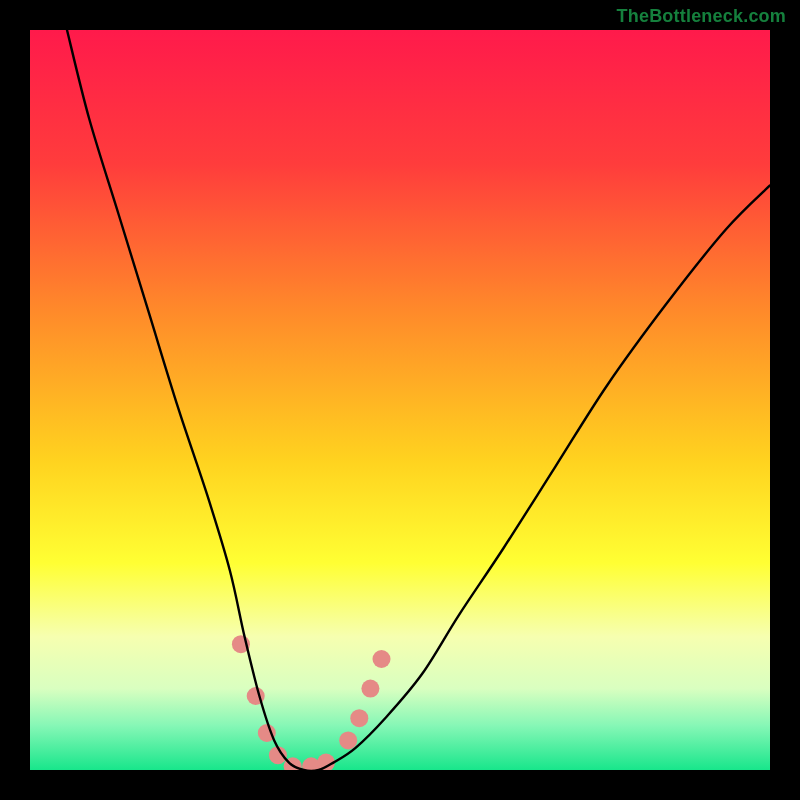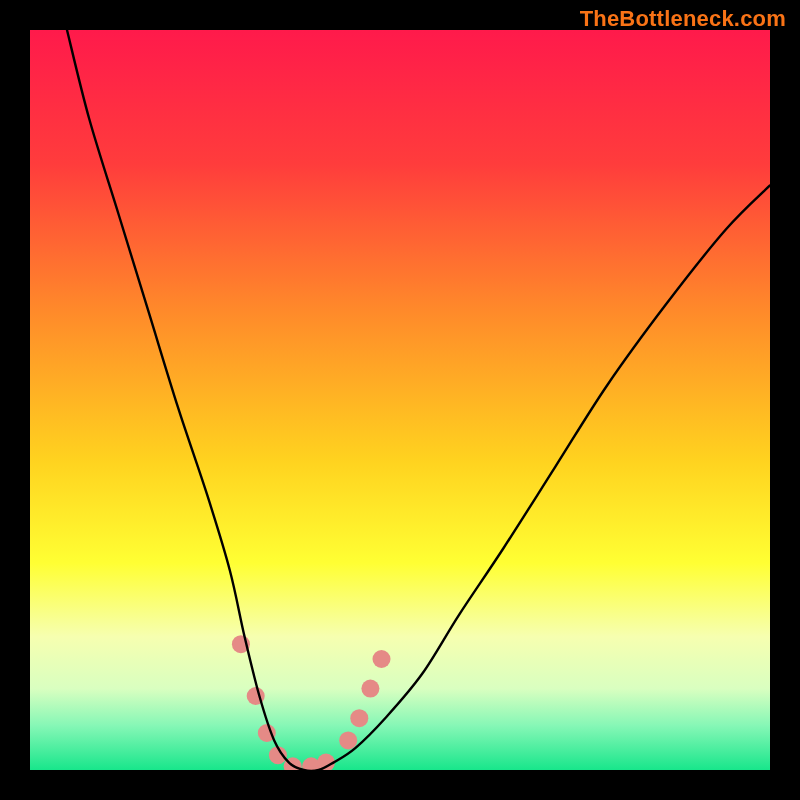--- a/index.html
+++ b/index.html
@@ -34,23 +34,23 @@
   .curve-svg {
     position: absolute;
     inset: 0;
     width: 740px;
     height: 740px;
   }
   .watermark {
     position: absolute;
     top: 6px;
     right: 14px;
-    font-size: 22px;
+    font-size: 18px;
     font-weight: 600;
-    color: #f97316;
+    color: #15803d;
     letter-spacing: 0.2px;
     user-select: none;
   }
 </style>
 </head>
 <body>
 
 <div class="frame">
   <div class="plot-area">
     <svg class="gradient" viewBox="0 0 740 740" preserveAspectRatio="none">

